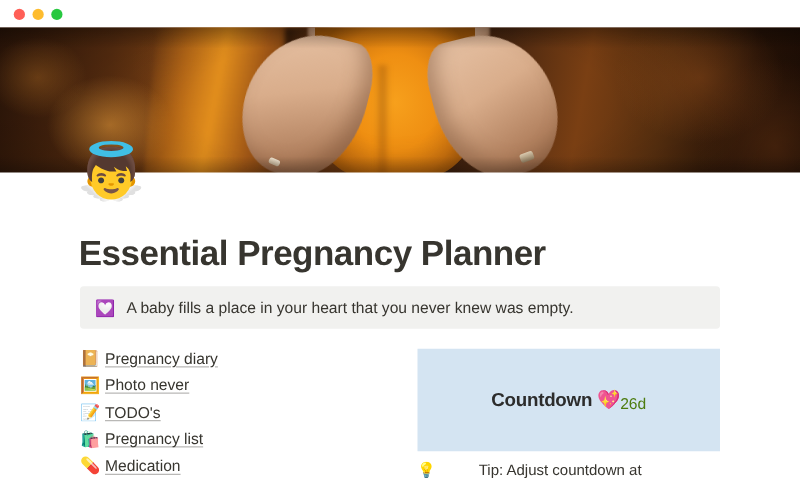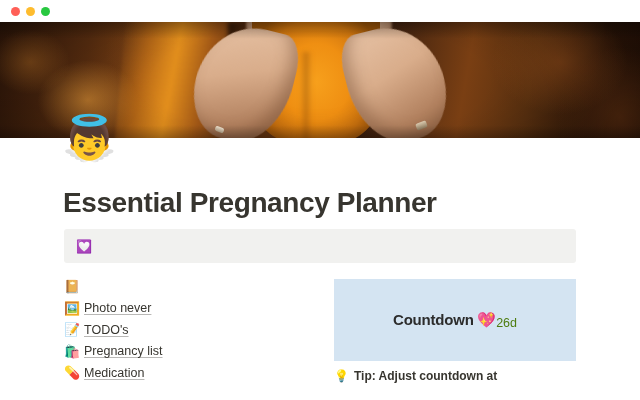--- a/index.html
+++ b/index.html
@@ -273,22 +273,23 @@
     align-items: center;
     white-space: nowrap;
   }
   .tip-emoji {
     font-size: 12px;
     line-height: 1;
     margin-right: 5px;
   }
   .tip-text {
     font-size: 12px;
-    font-weight: bold;
+    font-weight: normal;
     color: #37352f;
+    margin-left: 29px;
   }
   .tip-url {
     font-size: 12px;
     color: #a6a29b;
     margin-left: 4px;
   }
 </style>
 </head>
 <body>
 
@@ -315,25 +316,27 @@
   </div>
 
   <div class="page-icon">👼</div>
 
   <div class="content">
 
     <h1 class="page-title">Essential Pregnancy Planner</h1>
 
     <div class="callout">
       <span class="callout-icon">💟</span>
+      <span class="callout-text">A baby fills a place in your heart that you never knew was empty.</span>
     </div>
 
     <ul class="link-list">
       <li class="link-item">
         <span class="link-emoji">📔</span>
+        <span class="link-label">Pregnancy diary</span>
       </li>
       <li class="link-item">
         <span class="link-emoji">🖼️</span>
         <span class="link-label">Photo never</span>
       </li>
       <li class="link-item">
         <span class="link-emoji">📝</span>
         <span class="link-label">TODO's</span>
       </li>
       <li class="link-item">

